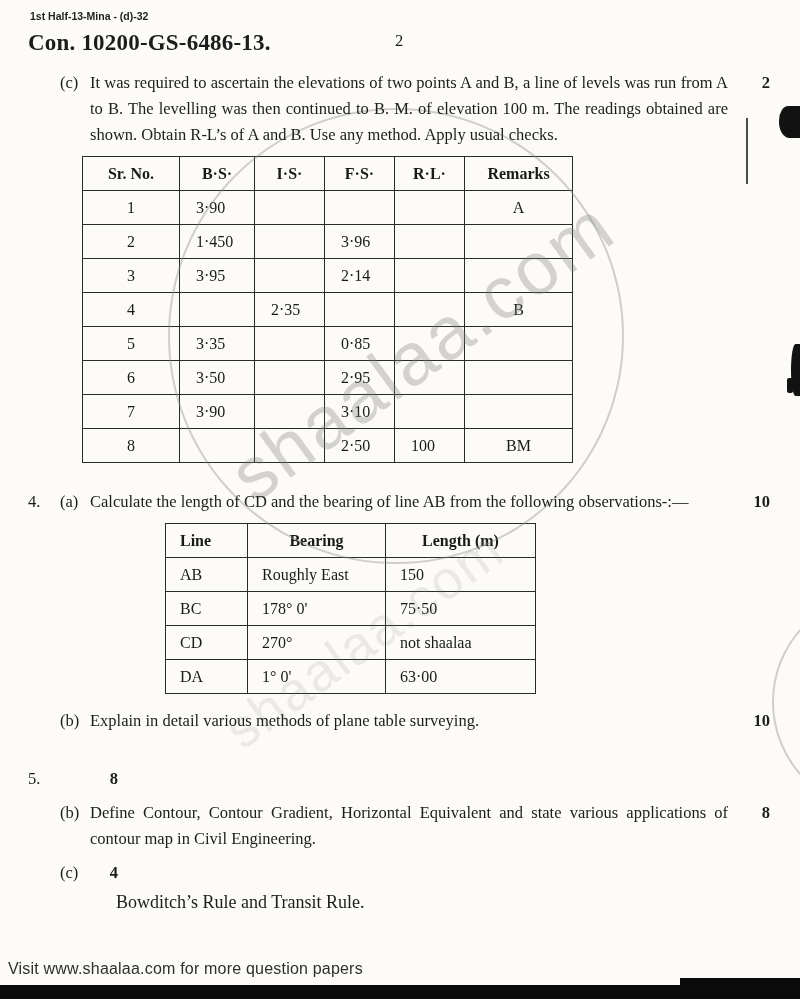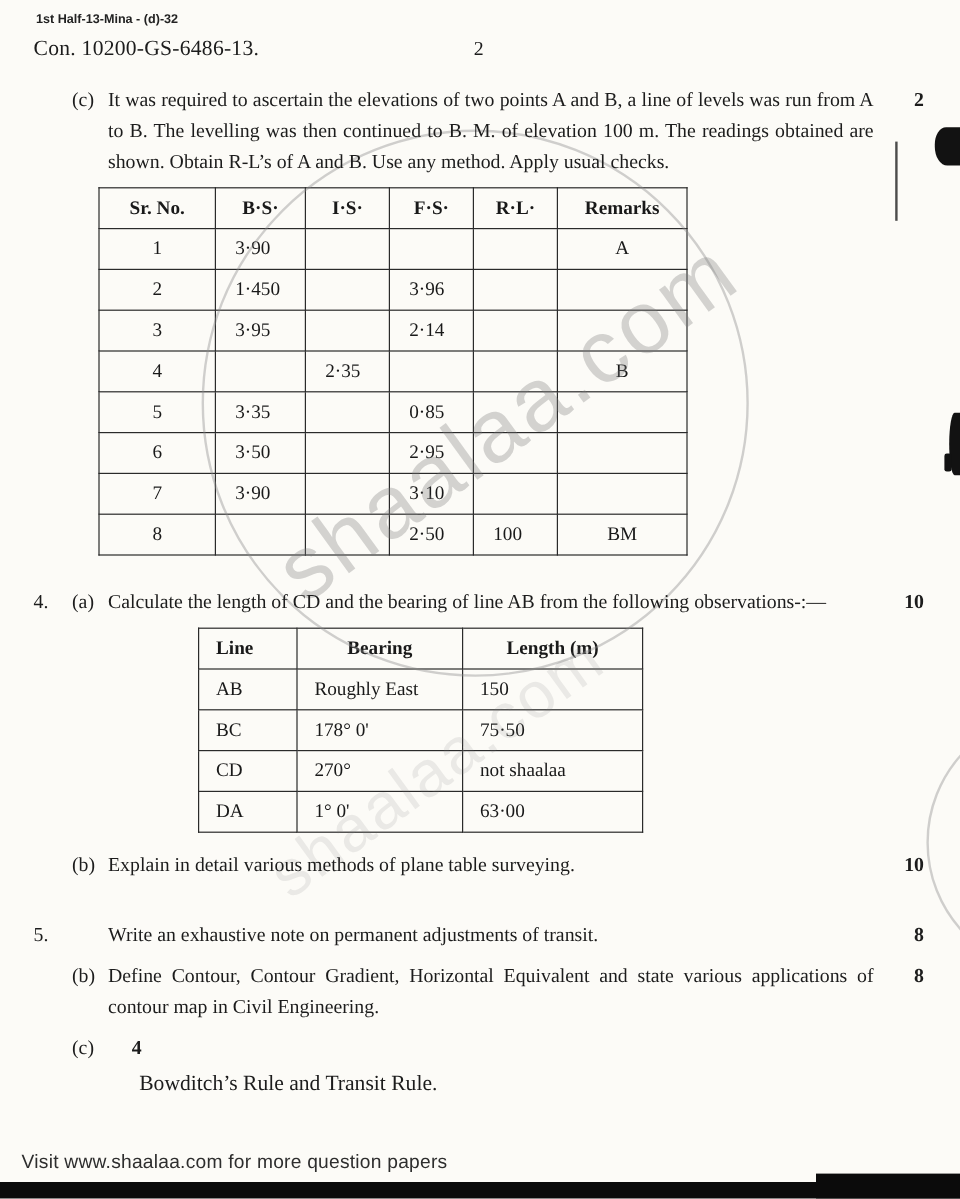--- a/index.html
+++ b/index.html
@@ -37,21 +37,21 @@
   .artifact.vline{left:746px;top:118px;width:2px;height:66px;background:rgba(45,45,45,0.85);}
   .bottom-bar{position:absolute;left:0;bottom:0;width:100%;height:14px;background:#0b0b0b;}
   .bottom-bar-right{position:absolute;right:0;bottom:0;width:120px;height:21px;background:#0b0b0b;}
   
   .scan-code{
     font-family:"Liberation Sans", sans-serif;
     font-size:10.5px;font-weight:bold;color:#222;
     margin:2px 0 8px 2px;
   }
   .header-row{position:relative;height:24px;margin-top:8px;}
-  .exam-code{font-weight:normal;font-size:18px;letter-spacing:0.2px;}
+  .exam-code{font-weight:bold;font-size:23px;letter-spacing:0.2px;}
   .page-number{position:absolute;left:50%;transform:translateX(-50%);font-size:16.5px;top:1px;}
   
   .q-row{display:flex;align-items:flex-start;font-size:16.5px;line-height:26px;position:relative;}
   .q-num{flex:0 0 32px;}
   .q-label{flex:0 0 30px;}
   .q-label.indent{margin-left:32px;}
   .q-text{flex:1 1 auto;text-align:justify;padding-right:14px;}
   .q-text.nojust{text-align:left;}
   .q-marks{flex:0 0 28px;text-align:right;font-weight:bold;}
   .note-line{font-size:18px;line-height:24px;margin:4px 0 0 88px;}
@@ -67,21 +67,21 @@
   .bearing-table td{text-align:left;padding-left:14px;}
   
   .mt-q3c{margin-top:16px;}
   .mt-q4a{margin-top:26px;}
   .mt-q4b{margin-top:14px;}
   .mt-q5a{margin-top:32px;}
   .mt-q5b{margin-top:8px;}
   .mt-q5c{margin-top:8px;}
   
   .footer-text{
-    position:absolute;left:18px;bottom:21px;
+    position:absolute;left:8px;bottom:21px;
     font-family:"Liberation Sans", sans-serif;
     font-size:16px;color:#2e2e2e;letter-spacing:0.2px;
   }
 </style>
 </head>
 <body>
 
 <div class="page">
 
   <div class="wm-circle main"></div>
@@ -238,21 +238,20 @@
 
   <div class="q-row mt-q4b">
     <span class="q-label indent">(b)</span>
     <div class="q-text nojust">Explain in detail various methods of plane table surveying.</div>
     <span class="q-marks">10</span>
   </div>
 
   <div class="q-row mt-q5a">
     <span class="q-num">5.</span>
     <span class="q-label"></span>
-    <div class="q-text nojust">Write an exhaustive note on permanent adjustments of transit.</div>
     <span class="q-marks">8</span>
   </div>
 
   <div class="q-row mt-q5b">
     <span class="q-label indent">(b)</span>
     <div class="q-text">Define Contour, Contour Gradient, Horizontal Equivalent and state various applications of contour map in Civil Engineering.</div>
     <span class="q-marks">8</span>
   </div>
 
   <div class="q-row mt-q5c">

